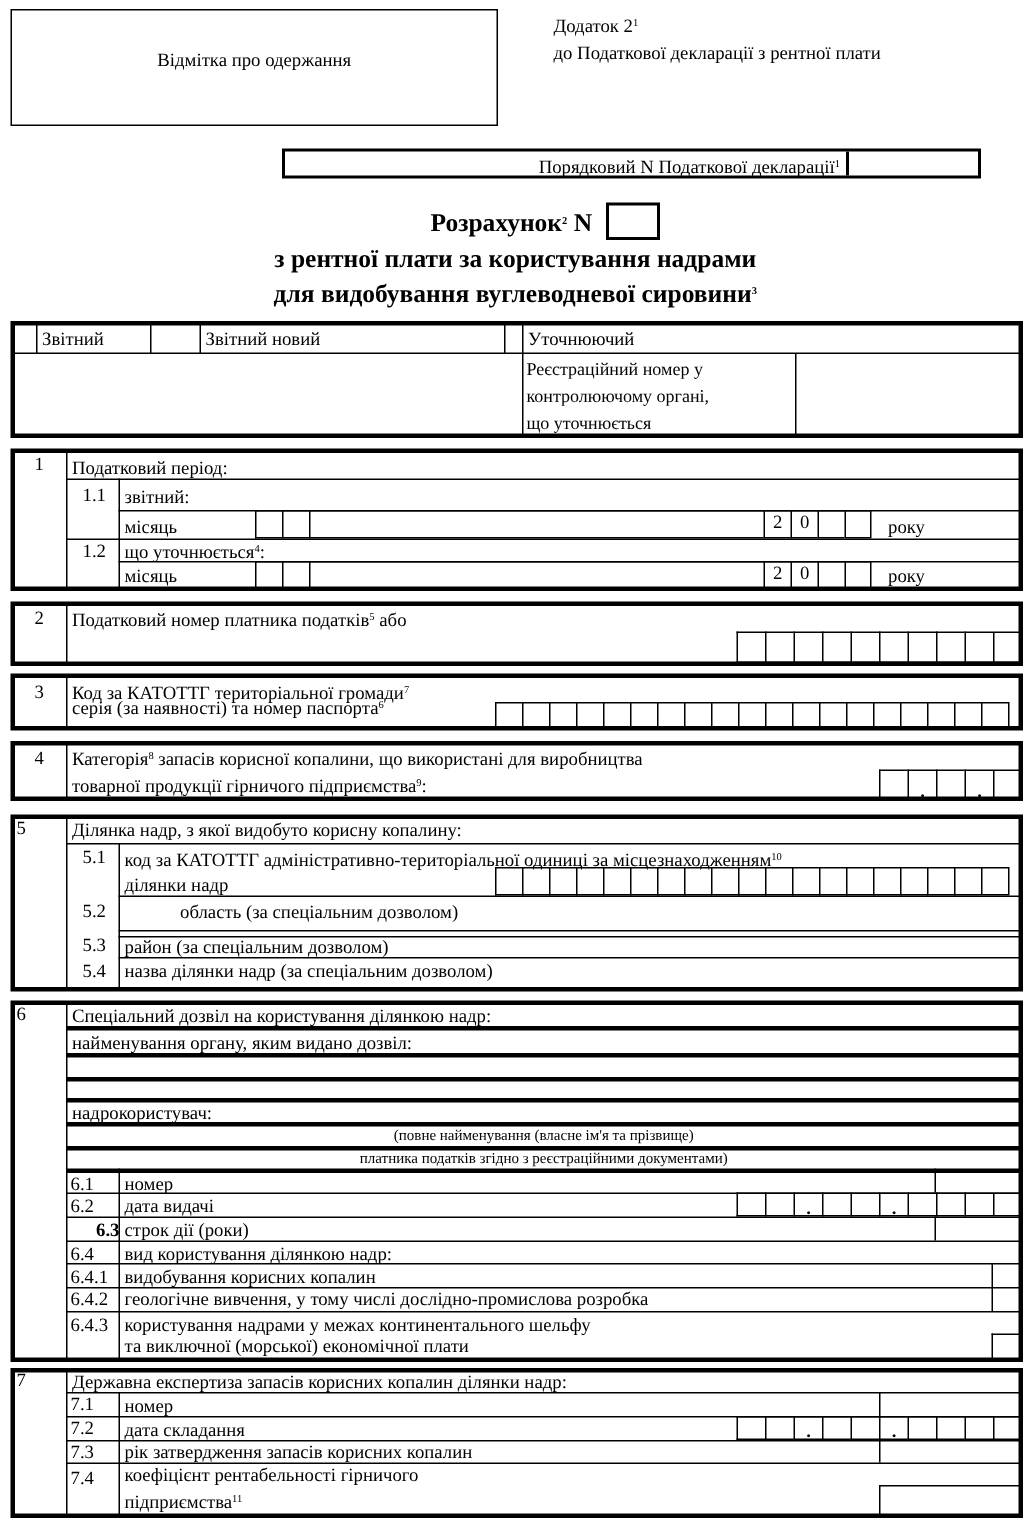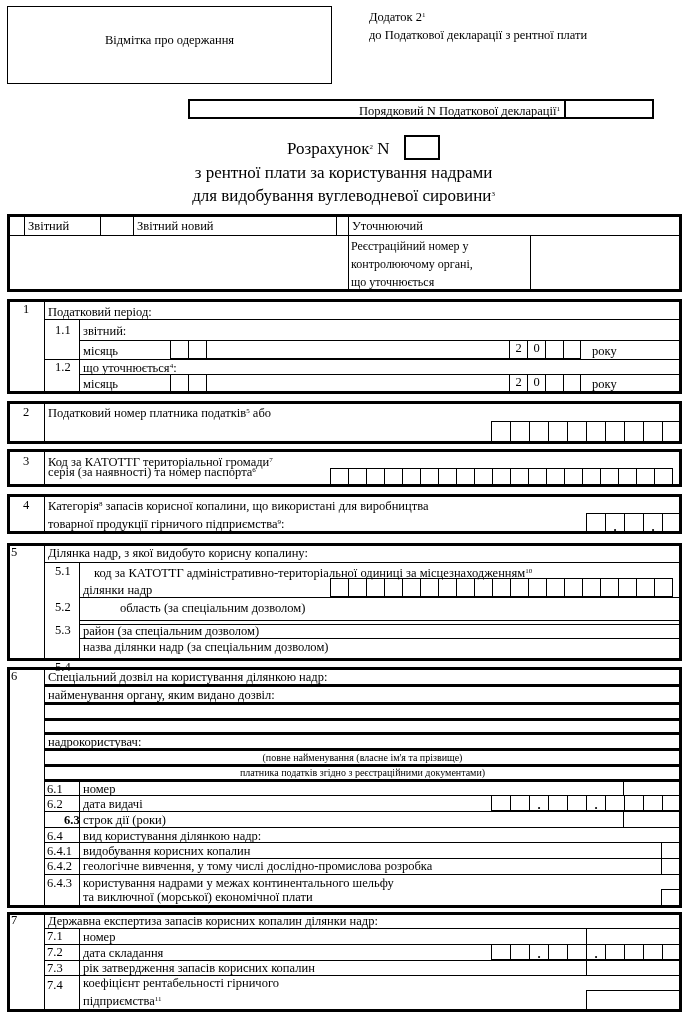--- a/index.html
+++ b/index.html
@@ -11,21 +11,21 @@
   .hl { position: absolute; height: 0; border-top: 1.5px solid #000; }
   .hlt { position: absolute; height: 0; border-top: 3px solid #000; }
   .vl { position: absolute; width: 0; border-left: 1.5px solid #000; }
   .t { position: absolute; white-space: nowrap; line-height: 14px; }
   .c { text-align: center; }
   sup { font-size: 7px; vertical-align: top; position: relative; top: -2px; }
   .cells { position: absolute; display: flex; }
   .cell { border: 1.5px solid #000; border-right: none; height: 100%; position: relative; text-align: center; line-height: 15px; font-size: 12.5px; }
   .cell:last-child { border-right: 1.5px solid #000; }
   .dot::after { content: "."; position: absolute; left: 0; right: 0; bottom: 1px; text-align: center; font-weight: bold; line-height: 8px; }
-  .title { font-weight: normal; font-size: 17px; }
+  .title { font-weight: bold; font-size: 17px; }
   .small { font-size: 10px; }
 </style>
 </head>
 <body>
 
 <div class="bx" style="left:7px;top:6px;width:325px;height:78px;">
   <div class="t c" style="left:0;right:0;top:26px;font-size:12.5px;">Відмітка про одержання</div>
 </div>
 
 <div class="t" style="left:369px;top:10px;"><span>Додаток 2</span><sup>1</sup></div>
@@ -153,21 +153,21 @@
   <div class="cell" style="width:19px;"></div>
 </div>
 
 <div class="bx thick" style="left:7px;top:543px;width:675px;height:118px;"></div>
 <div class="vl" style="left:44px;top:544px;height:116px;"></div>
 <div class="t" style="left:11px;top:545px;">5</div>
 <div class="t" style="left:48px;top:546px;">Ділянка надр, з якої видобуто корисну копалину:</div>
 <div class="hl" style="left:44px;width:637px;top:562px;"></div>
 <div class="vl" style="left:79px;top:562px;height:98px;"></div>
 <div class="t" style="left:55px;top:564px;">5.1</div>
-<div class="t" style="left:94px;top:566px;text-align:right;"><span>код за КАТОТТГ адміністративно-територіальної одиниці за місцезнаходженням</span><sup>10</sup></div>
+<div class="t" style="left:83px;top:566px;text-align:right;"><span>код за КАТОТТГ адміністративно-територіальної одиниці за місцезнаходженням</span><sup>10</sup></div>
 <div class="t" style="left:83px;top:583px;">ділянки надр</div>
 <div class="cells" style="left:330px;top:578px;height:19px;">
   <div class="cell" style="width:18px;"></div>
   <div class="cell" style="width:18px;"></div>
   <div class="cell" style="width:18px;"></div>
   <div class="cell" style="width:18px;"></div>
   <div class="cell" style="width:18px;"></div>
   <div class="cell" style="width:18px;"></div>
   <div class="cell" style="width:18px;"></div>
   <div class="cell" style="width:18px;"></div>
@@ -186,21 +186,21 @@
 <div class="hl" style="left:79px;width:602px;top:597px;"></div>
 <div class="t" style="left:55px;top:600px;">5.2</div>
 <div class="t" style="left:83px;top:601px;margin-left:37px;">область (за спеціальним дозволом)</div>
 <div class="abs" style="left:330px;top:599px;width:350px;height:19px;"></div>
 <div class="hl" style="left:79px;width:602px;top:620px;"></div>
 <div class="hl" style="left:79px;width:602px;top:624px;"></div>
 <div class="t" style="left:55px;top:623px;">5.3</div>
 <div class="t" style="left:83px;top:624px;">район (за спеціальним дозволом)</div>
 <div class="abs" style="left:330px;top:625px;width:350px;height:12px;"></div>
 <div class="hl" style="left:79px;width:602px;top:638px;"></div>
-<div class="t" style="left:55px;top:640px;margin-top:20px;">5.4</div>
+<div class="t" style="left:55px;top:640px;">5.4</div>
 <div class="t" style="left:83px;top:640px;">назва ділянки надр (за спеціальним дозволом)</div>
 <div class="abs" style="left:330px;top:640px;width:350px;height:19px;"></div>
 
 <div class="bx thick" style="left:7px;top:667px;width:675px;height:241px;"></div>
 <div class="vl" style="left:44px;top:668px;height:239px;"></div>
 <div class="t" style="left:11px;top:669px;">6</div>
 <div class="t" style="left:48px;top:670px;">Спеціальний дозвіл на користування ділянкою надр:</div>
 <div class="hlt" style="left:44px;width:637px;top:684px;"></div>
 <div class="t" style="left:48px;top:688px;">найменування органу, яким видано дозвіл:</div>
 <div class="hlt" style="left:44px;width:637px;top:702px;"></div>

